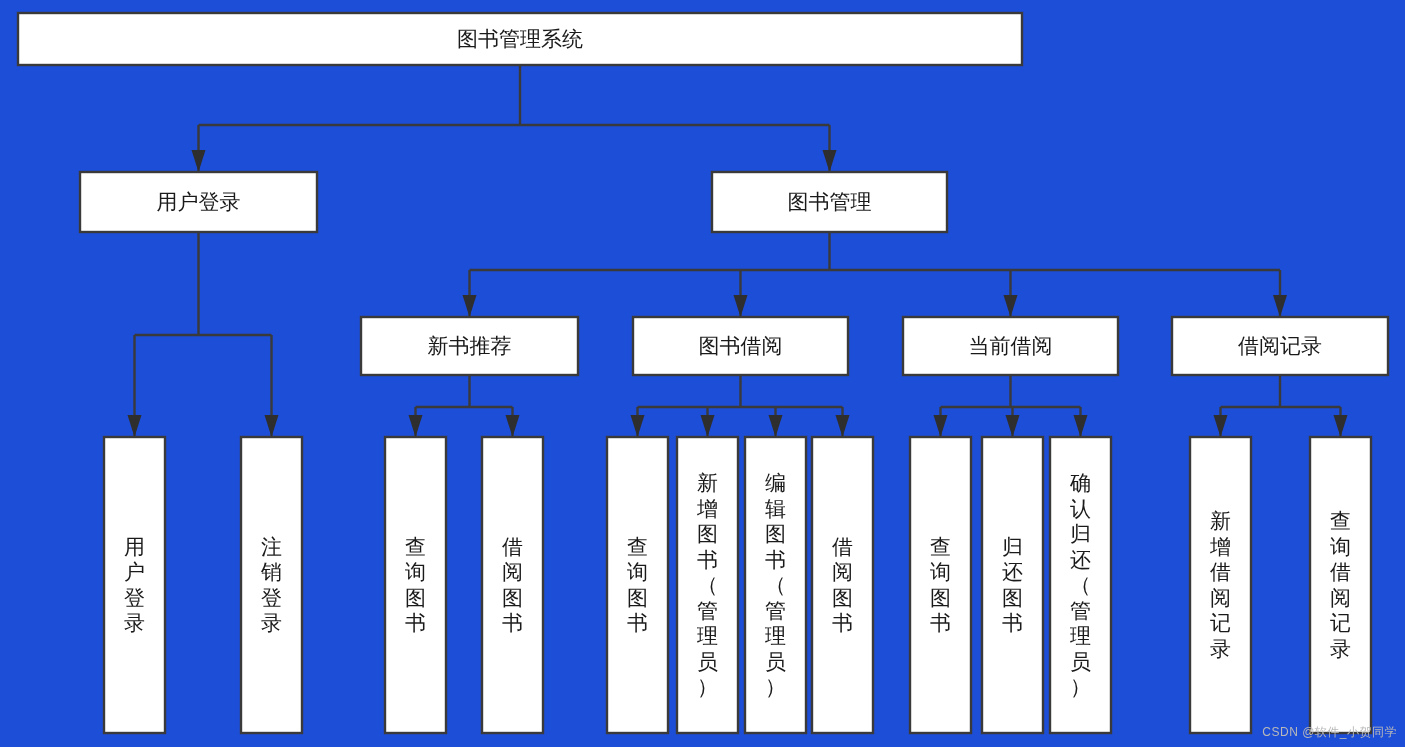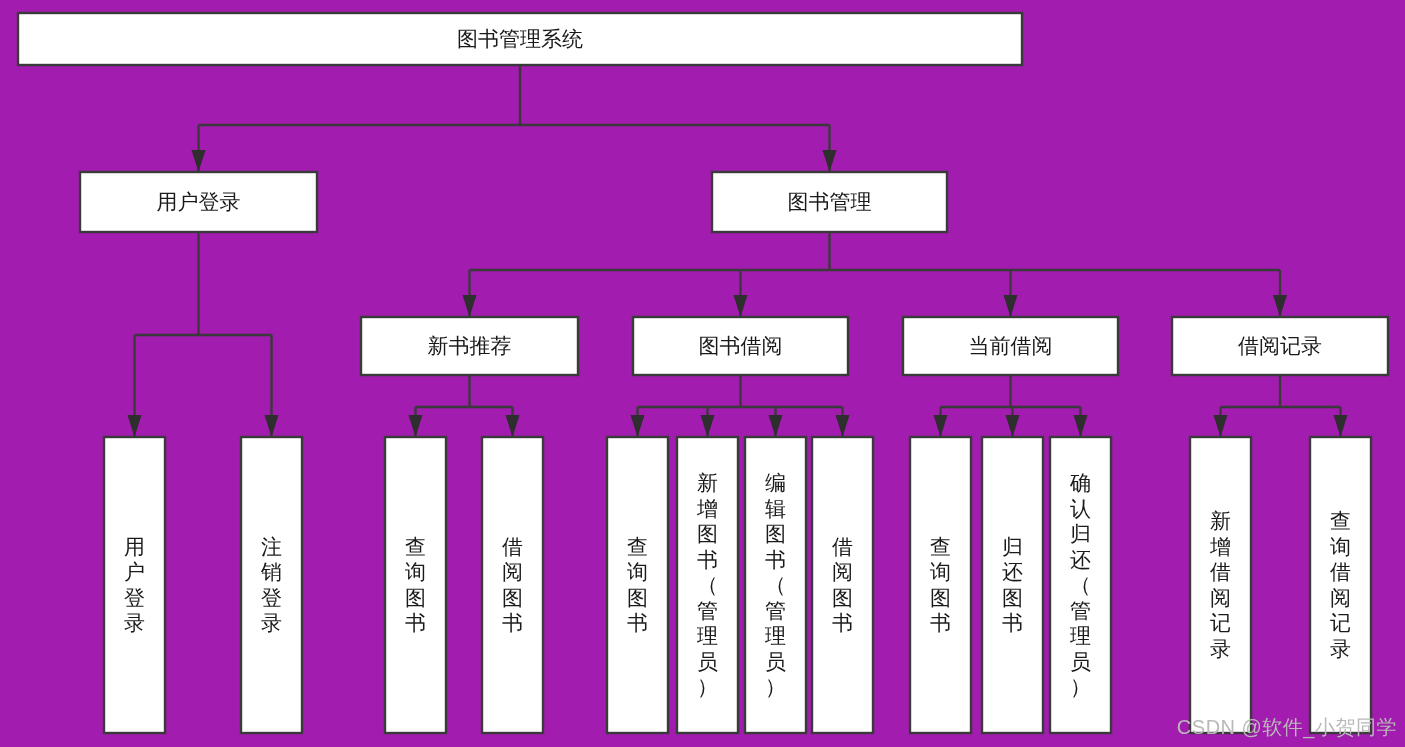--- a/index.html
+++ b/index.html
@@ -10,21 +10,21 @@
   body {
     width: 1405px;
     height: 747px;
     overflow: hidden;
     font-family: "Liberation Sans", "DejaVu Sans", sans-serif;
   }
   #diagram-root {
     position: relative;
     width: 1405px;
     height: 747px;
-    background: #a21caf;
+    background: #1d4ed8;
   }
   svg#tree-svg {
     position: absolute;
     top: 0;
     left: 0;
     width: 1405px;
     height: 747px;
     display: block;
   }
   .node-box {
@@ -53,21 +53,21 @@
   }
   .arrow-head {
     fill: #2e2e2e;
     stroke: none;
   }
   .watermark {
     position: absolute;
     right: 8px;
     bottom: 6px;
     font-family: "Liberation Sans", "DejaVu Sans", sans-serif;
-    font-size: 20px;
+    font-size: 12px;
     color: #b9b9b9;
     letter-spacing: 0.5px;
     white-space: nowrap;
     user-select: none;
   }
 </style>
 </head>
 <body>
 
 <div id="diagram-root">

